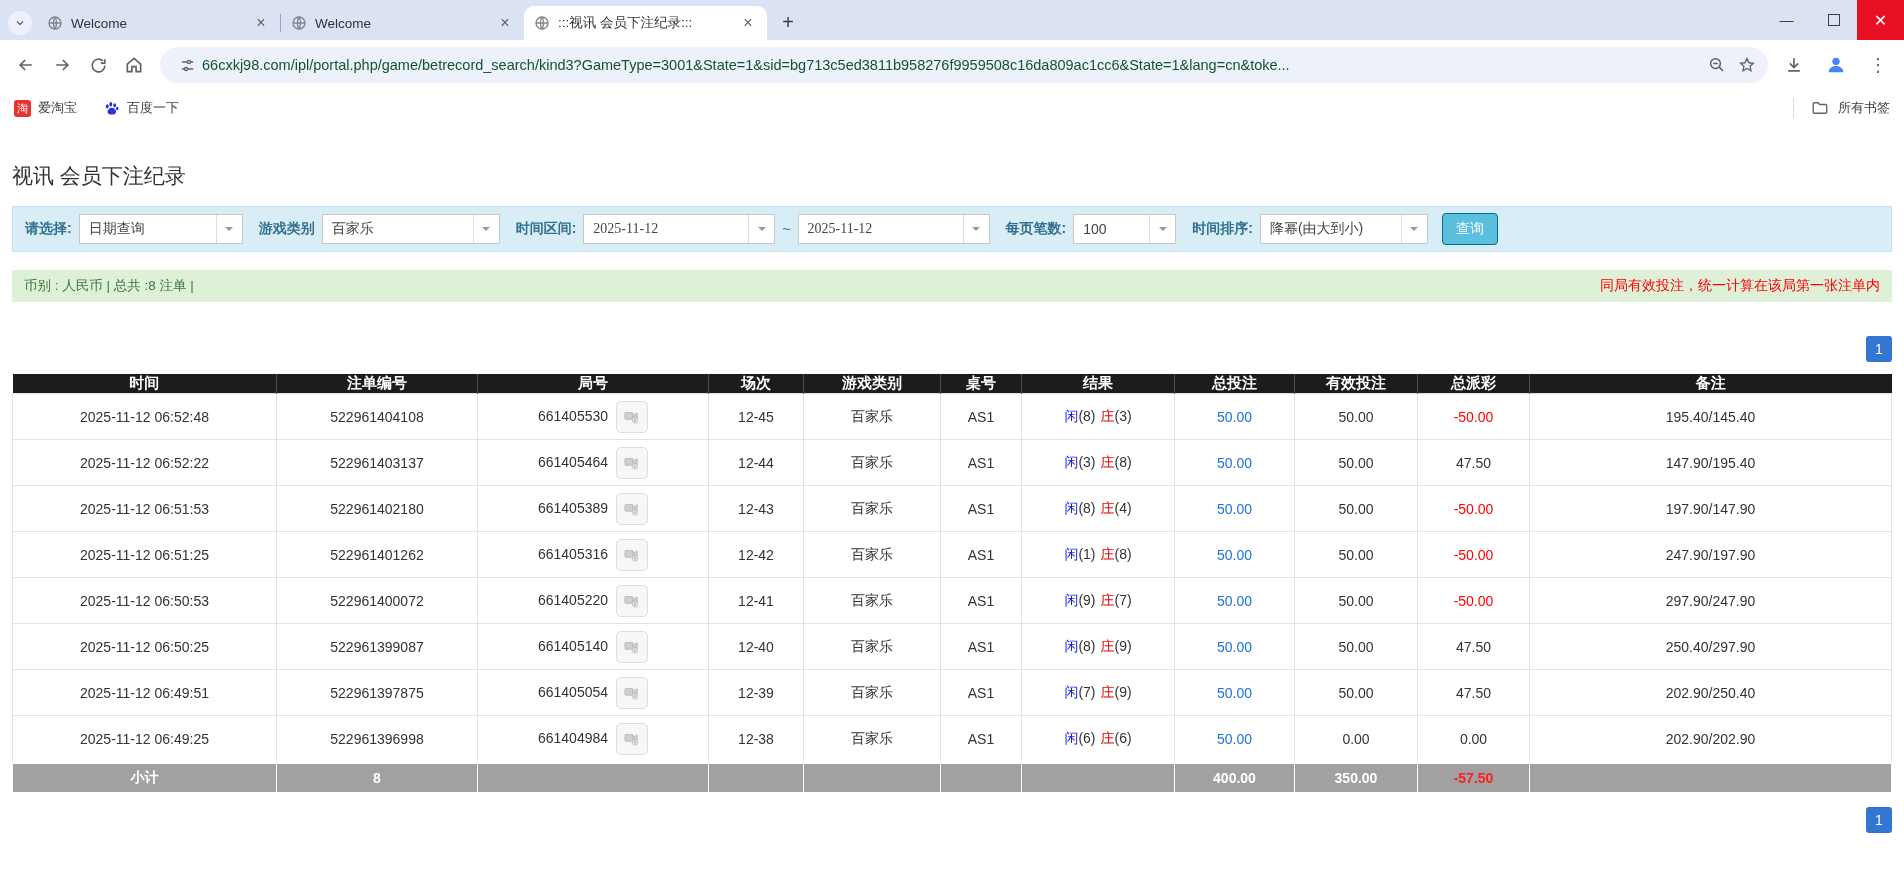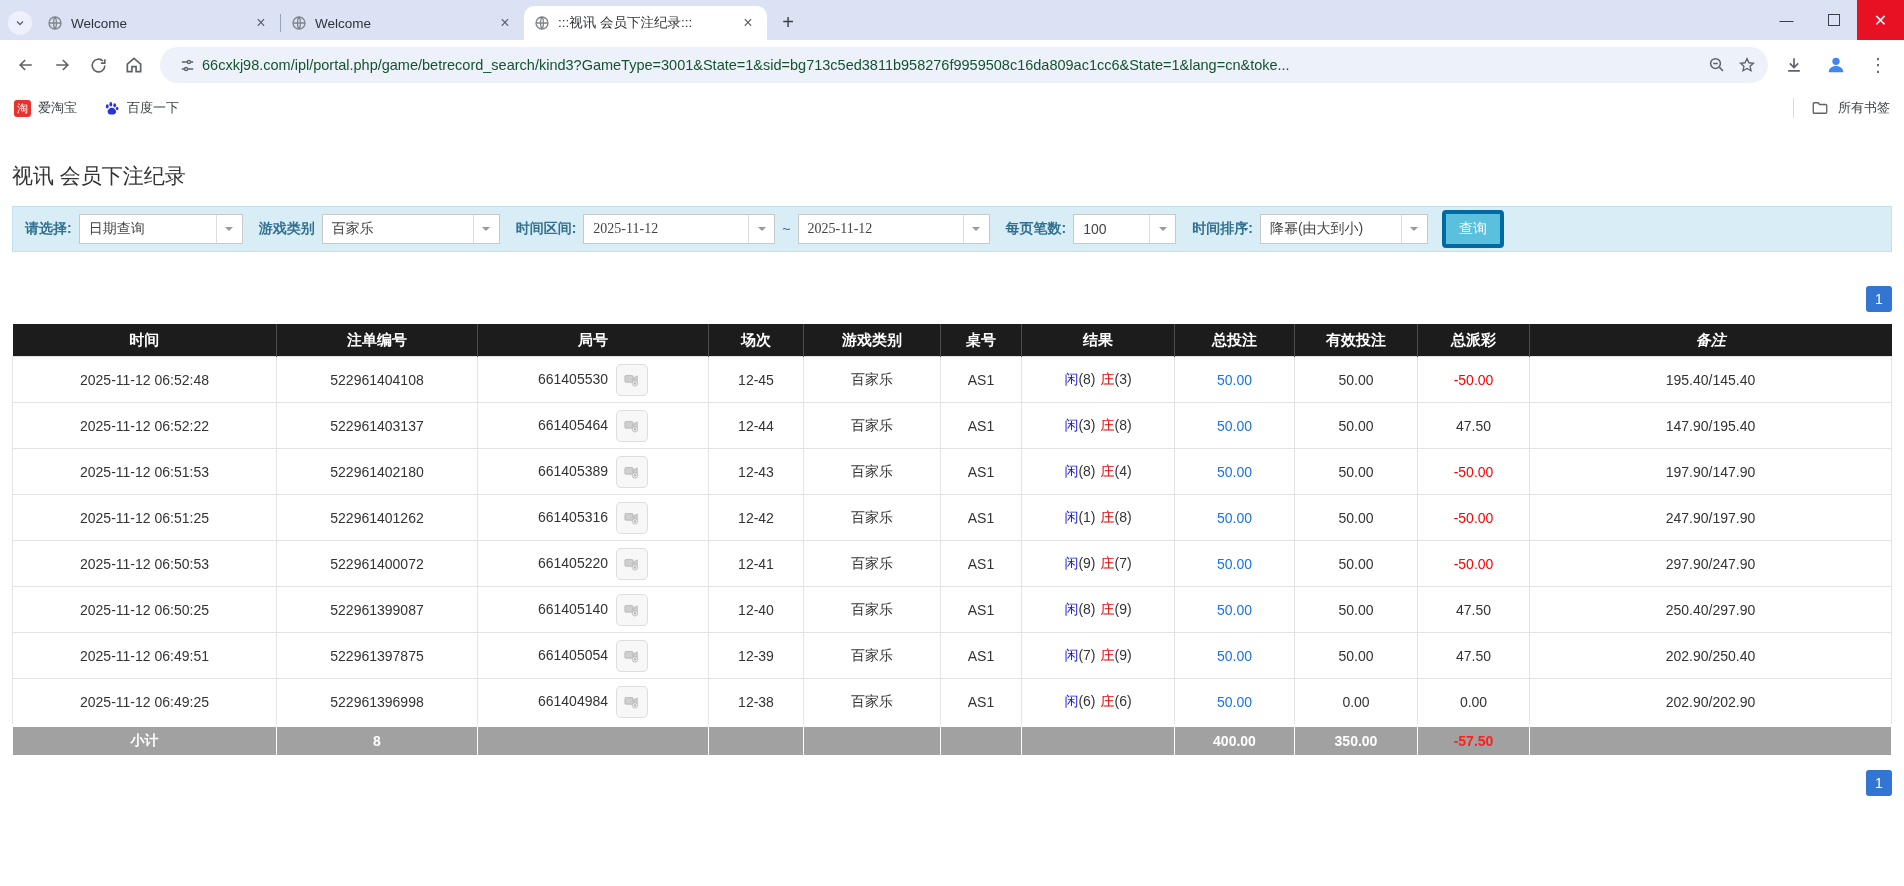--- a/index.html
+++ b/index.html
@@ -40,32 +40,32 @@
 
   .filter-bar{height:44px;background:var(--filter-bar-bg,#d9edf7);border:1px solid #c3e1ee;display:flex;align-items:center;padding:0 12px;gap:7px;font-size:14px;box-sizing:content-box;}
   .f-label{color:var(--filter-label,#31708f);font-weight:bold;white-space:nowrap;}
   .gap{margin-left:9px;}
   .combo{height:30px;background:#fff;border:1px solid #c8c8c8;display:flex;align-items:stretch;box-sizing:border-box;cursor:pointer;}
   .c-val{display:flex;align-items:center;padding:0 9px;color:#444;flex:1;white-space:nowrap;overflow:hidden;}
   .c-arrow{width:25px;border-left:1px solid #dcdcdc;display:flex;align-items:center;justify-content:center;}
   .c-arrow::after{content:'';border:4px solid transparent;border-top-color:#999;margin-top:4px;}
   .w150{width:164px;} .w178{width:178px;} .w162{width:192px;font-family:Liberation Serif, serif;} .w103{width:103px;} .w168{width:168px;}
   .tilde{color:#31708f;}
-  .search-btn{background:var(--search-button-bg,#5bc0de);border:4px solid #0369a1;color:#fff;font-size:14px;padding:6px 13px;border-radius:4px;margin-left:7px;cursor:pointer;font-family:inherit;}
+  .search-btn{background:var(--search-button-bg,#5bc0de);border:1px solid #0369a1;color:#fff;font-size:14px;padding:6px 13px;border-radius:4px;margin-left:7px;cursor:pointer;font-family:inherit;}
 
   .info-bar{margin-top:18px;height:32px;background:var(--info-bar-bg,#dff0d8);display:flex;align-items:center;padding:0 12px;font-size:13.5px;color:var(--info-text,#3c763d);}
   .info-right{margin-left:auto;color:var(--notice-red,#f00);font-size:14px;}
 
   .pagination-row{display:flex;justify-content:flex-end;margin:34px 0 12px 0;}
   .pagination-row.bottom{margin:14px 0 0 0;}
   .page-btn{min-width:26px;height:26px;background:var(--accent-blue,#3276d2);color:#fff;font-size:14px;display:flex;align-items:center;justify-content:center;border-radius:3px;cursor:pointer;}
 
   table.records{width:100%;border-collapse:collapse;table-layout:fixed;}
-  table.records th{background:var(--table-header-bg,#1c1c1c);color:#fff;height:32px;font-size:15px;font-weight:bold;border-right:1px solid #4c4c4c;padding:0;}
-  table.records th:last-child{border-right:none;font-style:italic;}
+  table.records th{background:var(--table-header-bg,#1c1c1c);color:#fff;height:19px;font-size:15px;font-weight:bold;border-right:1px solid #4c4c4c;padding:0;}
+  table.records th:last-child{border-right:none;}
   table.records td{height:45px;border:1px solid #e3e3e3;text-align:center;font-size:14px;color:#333;background:#fff;padding:0 4px;overflow:hidden;white-space:nowrap;}
   .res-p{color:var(--player-blue,#1a1aee);}
   .res-b{color:var(--banker-red,#e60000);}
   .res-sp{display:inline-block;width:5px;}
   a.bet-link{color:var(--link-blue,#1a73e8);text-decoration:none;cursor:pointer;}
   td.payout.neg{color:var(--notice-red,#ff0000);}
   .video-btn{display:inline-flex;width:30px;height:30px;border:1px solid #ddd;background:#f7f7f7;border-radius:5px;align-items:center;justify-content:center;vertical-align:middle;margin-left:8px;cursor:pointer;}
 
   tr.sum-row td{background:var(--subtotal-bg,#a1a1a1);color:#fff;height:28px;font-weight:bold;font-size:14px;border:1px solid #fff;border-top:3px solid #fff;}
   tr.sum-row td.payout{color:#ff1f1f;}
@@ -241,20 +241,24 @@
 
       <span class="f-label gap">时间排序:</span>
       <div class="combo w168">
         <span class="c-val">降幂(由大到小)</span>
         <span class="c-arrow"></span>
       </div>
 
       <button class="search-btn">查询</button>
     </div>
 
+    <div class="info-bar">
+      <span>币别 : 人民币 | 总共 :8 注单 |</span>
+      <span class="info-right">同局有效投注，统一计算在该局第一张注单内</span>
+    </div>
 
     <div class="pagination-row">
       <span class="page-btn">1</span>
     </div>
 
     <table class="records">
       <colgroup>
         <col style="width:264px">
           <col style="width:201px">
           <col style="width:231px">

